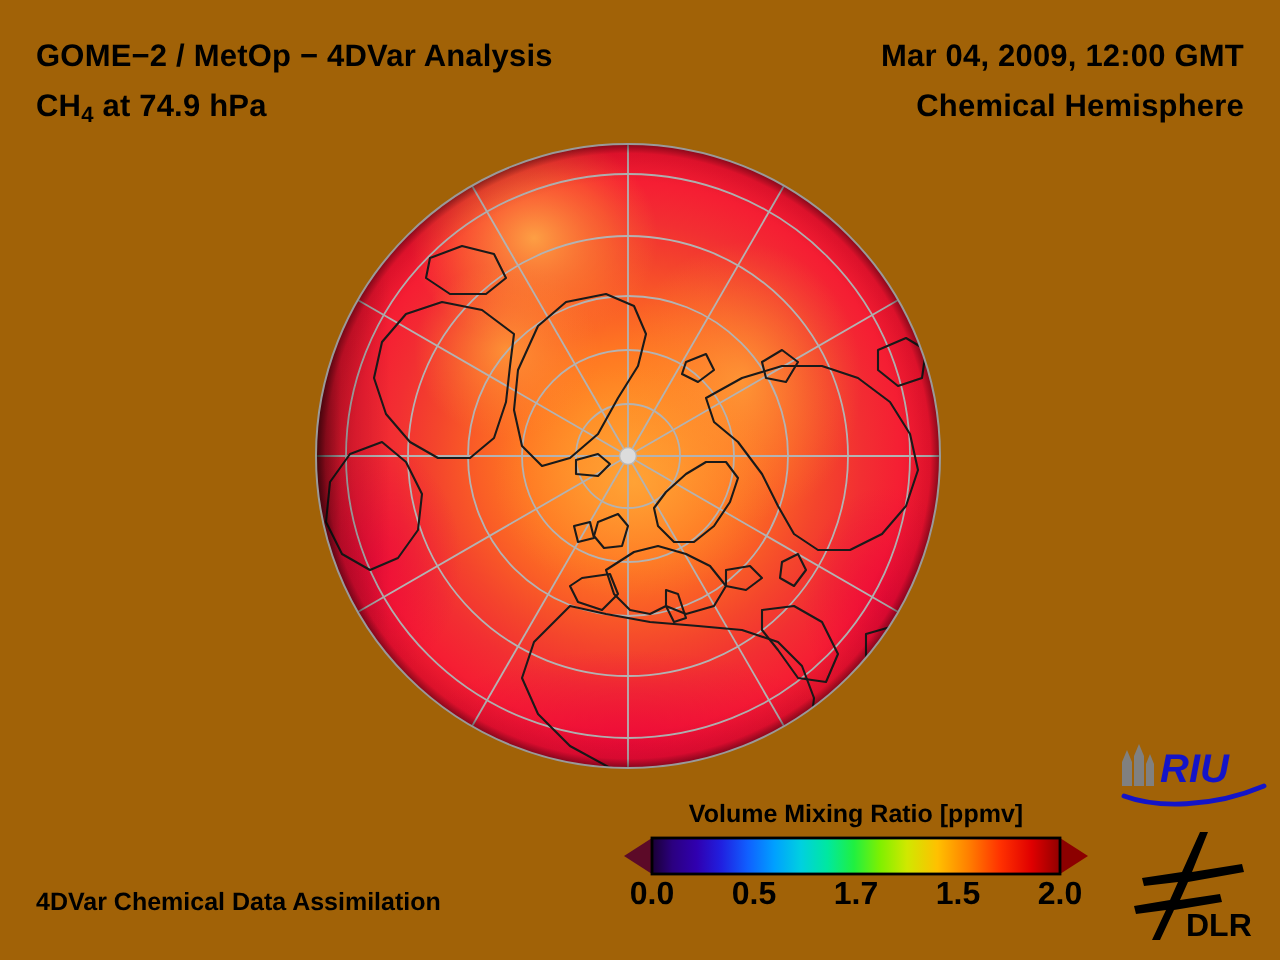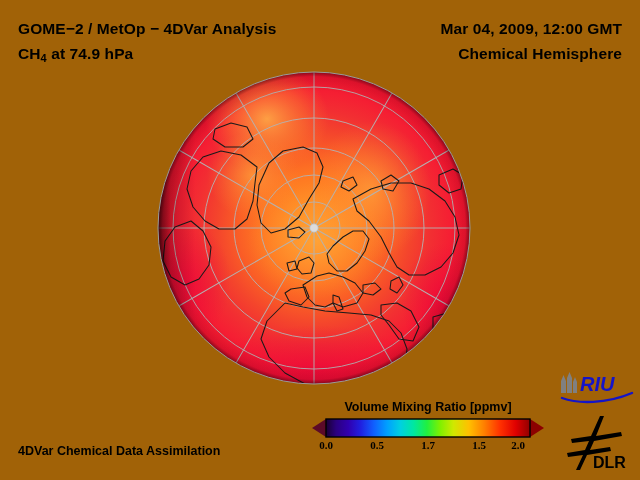--- a/index.html
+++ b/index.html
@@ -83,25 +83,24 @@
   }
   #cbar-svg { display: block; }
   #cbar-ticks {
     position: relative;
     height: 16px;
     margin-top: 1px;
   }
   .tick-label {
     position: absolute;
     top: 0;
-    font-size: 11px;
+    font-size: 16px;
     font-weight: bold;
     transform: translateX(-50%);
     white-space: nowrap;
-    font-family: Liberation Serif, serif;
   }
 
   
   #riu-logo {
     position: absolute;
     left: 558px;
     top: 371px;
     width: 76px;
     height: 34px;
   }
@@ -300,21 +299,21 @@
       <polygon points="14,1 0,10 14,19" fill="#5c0a28"></polygon>
       <polygon points="218,1 232,10 218,19" fill="#8c0000"></polygon>
       <rect x="14" y="1" width="204" height="18" fill="url(#spectral)"></rect>
       <rect x="14" y="1" width="204" height="18" fill="none" stroke="#000000" stroke-width="1.4"></rect>
     </svg>
     <div id="cbar-ticks">
       <span class="tick-label" style="left:14px">0.0</span>
       <span class="tick-label" style="left:65px">0.5</span>
       <span class="tick-label" style="left:116px">1.7</span>
       <span class="tick-label" style="left:167px">1.5</span>
-      <span class="tick-label" style="left:206px">2.0</span>
+      <span class="tick-label" style="left:218px">2.0</span>
     </div>
   </div>
 
   <svg id="riu-logo" viewBox="0 0 76 34">
     <g fill="#808080">
       <path d="M3,22 L3,10 L5.5,4 L8,10 L8,22 Z"></path>
       <path d="M9,22 L9,7 L11.5,1 L14,7 L14,22 Z"></path>
       <path d="M15,22 L15,11 L17,6 L19,11 L19,22 Z"></path>
     </g>
     <text x="22" y="20" font-family="'Liberation Sans', sans-serif" font-size="20" font-weight="bold" font-style="italic" fill="#1414c8">RIU</text>

